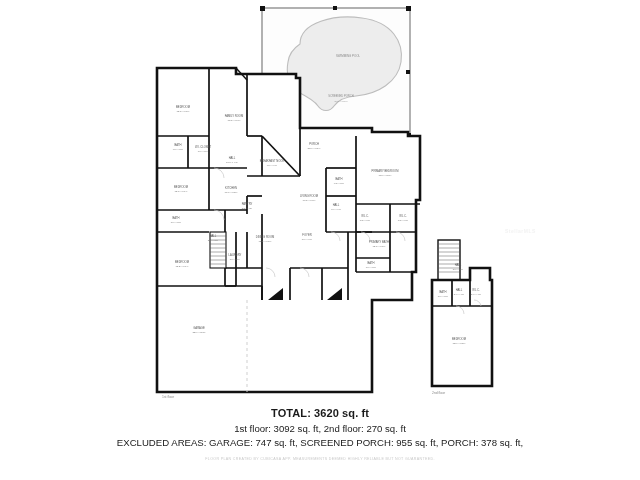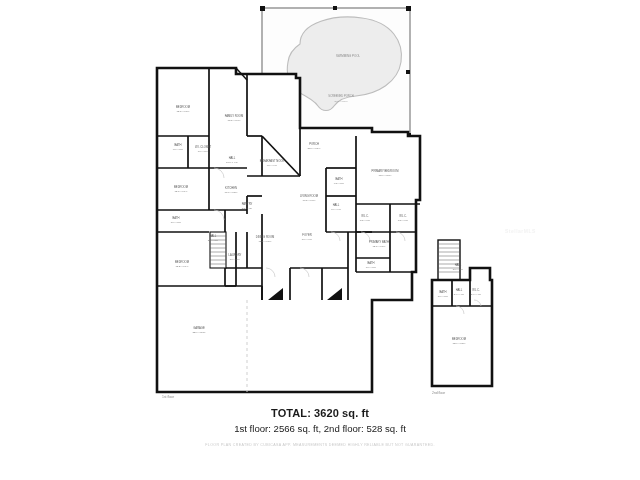--- a/index.html
+++ b/index.html
@@ -273,16 +273,17 @@
       </g>
 
     <text id="floor1-name" x="162" y="398" font-size="3.4" fill="#8a8a8a" font-family="Liberation Sans, sans-serif">1st floor</text>
     <text id="floor2-name" x="432" y="394" font-size="3.4" fill="#8a8a8a" font-family="Liberation Sans, sans-serif">2nd floor</text>
   </svg>
 
   <div id="watermark">StellarMLS</div>
 
   <div id="caption">
     <p class="cap-line total">TOTAL: 3620 sq. ft</p>
-    <p class="cap-line floors">1st floor: 2566 sq. ft, 2nd floor: 528 sq. ft</p>
+    <p class="cap-line floors">1st floor: 3092 sq. ft, 2nd floor: 270 sq. ft</p>
+    <p class="cap-line excluded">EXCLUDED AREAS: GARAGE: 747 sq. ft, SCREENED PORCH: 955 sq. ft, PORCH: 378 sq. ft,</p>
     <p class="cap-line disclaimer">FLOOR PLAN CREATED BY CUBICASA APP. MEASUREMENTS DEEMED HIGHLY RELIABLE BUT NOT GUARANTEED.</p>
   </div>
 </div>
 
 </body></html>

